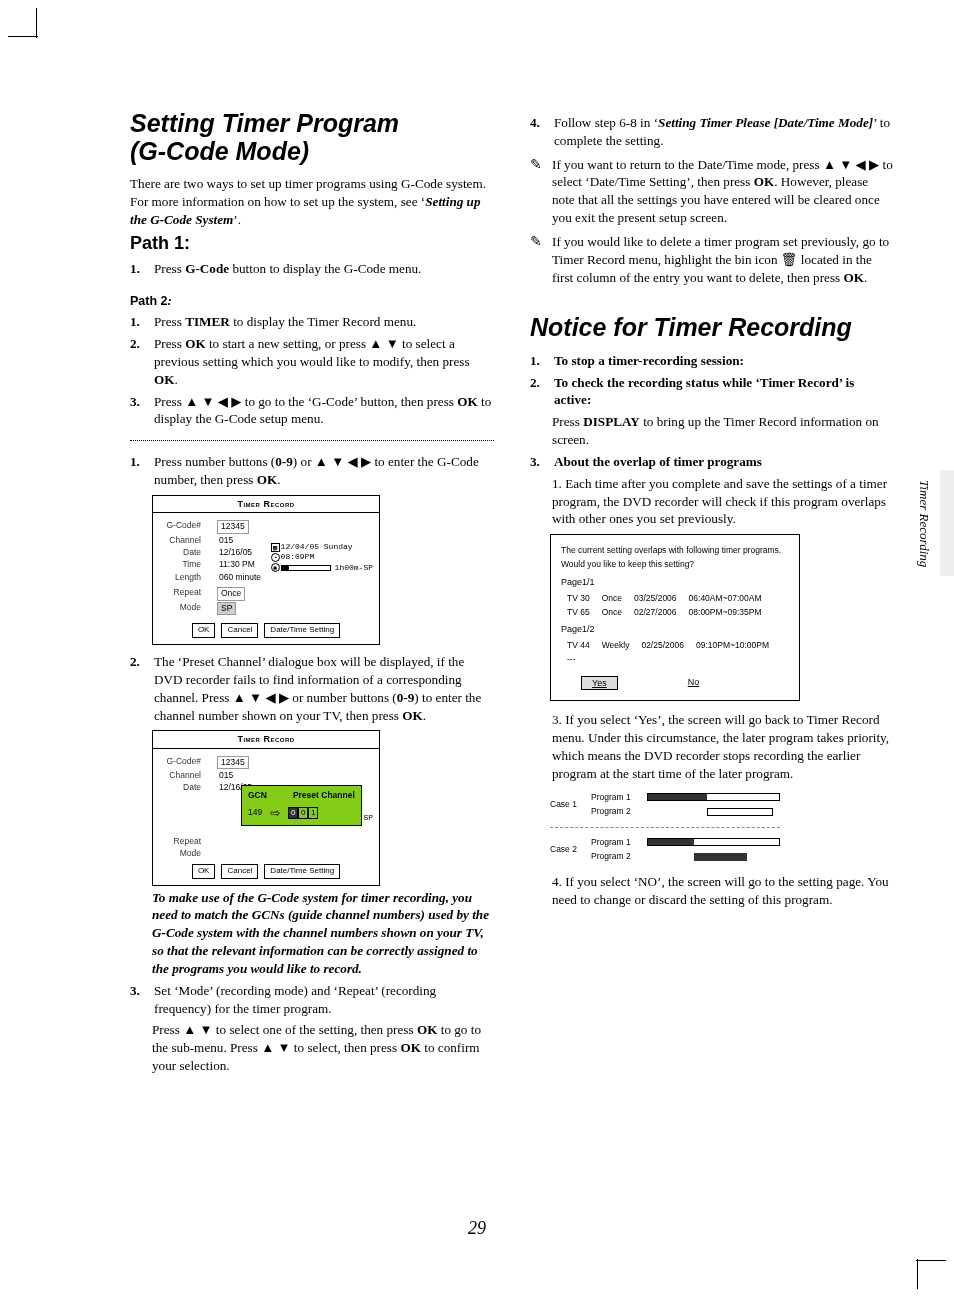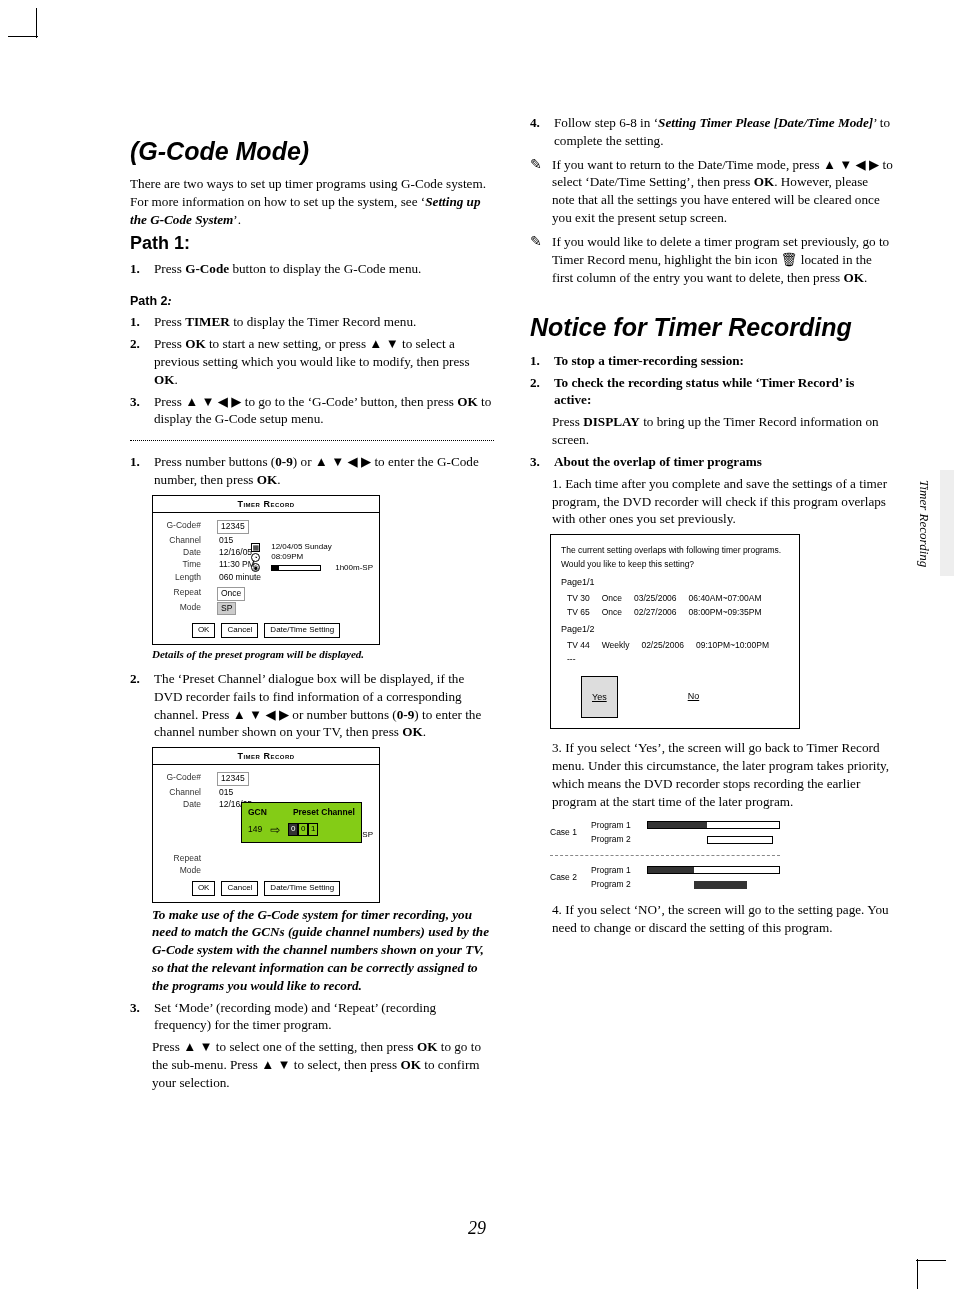--- a/index.html
+++ b/index.html
@@ -70,21 +70,21 @@
   }
   .osd .body { padding: 6px 8px; }
   .osd-row { display:flex; gap:16px; font-size:8.5px; margin:1px 0; }
   .osd-row .lbl { width: 40px; text-align: right; color:#333;}
   .osd-row .val { padding: 0 2px; }
   .osd-row .boxed { border:1px solid #999; padding:0 3px; }
   .osd-btns { display:flex; gap:6px; justify-content:center; margin-top:8px;}
   .osd-btns span { border:1px solid #000; padding:1px 5px; font-size:8px;}
   .osd-side { position: relative; }
   .side-info { position:absolute; right:6px; top:46px; font-size:8px; line-height:1.3;}
-  .side-info .li { display:flex; gap:11px; align-items:center;}
+  .side-info .li { display:flex; gap:1px; align-items:center;font-family:Liberation Mono, monospace;}
   .mini-icon { display:inline-block; width:9px; height:9px; border:1px solid #000; font-size:7px; line-height:8px; text-align:center;}
   .rec-bar { display:inline-block; width:50px; height:6px; border:1px solid #000; vertical-align:middle; position:relative;}
   .rec-bar::before { content:""; position:absolute; left:0;top:0;bottom:0; width:15%; background:#000;}
 
   .popup {
     position:absolute; background:#84cc16; border:1px solid #000;
     font-size:8.5px; padding:4px 6px;
     left: 88px; top: 54px;
   }
   .popup-arrow { font-size:12px; }
@@ -93,21 +93,21 @@
   .dialog {
     border:1px solid #000; width: 250px; margin: 6px auto 10px 20px;
     font-family: sans-serif;
     font-size: 9px;
     padding: 10px 10px;
   }
   .dialog .dtitle { font-size:8.5px; margin-bottom:2px;}
   .dialog table { font-size:8.5px; border-collapse:collapse; margin-top:4px;}
   .dialog td { padding: 1px 6px; }
   .dialog .btns { display:flex; gap:60px; margin-top:10px; padding-left:20px;}
-  .dialog .btns span { border:1px solid #000; padding:14px 10px;text-decoration:underline;}
+  .dialog .btns span { border:1px solid #000; padding:0 10px;text-decoration:underline;}
 
   .timeline-fig {
     width: 230px; margin:6px 0 8px 20px; font-family:sans-serif; font-size:8.5px;
   }
   .tl-case { display:flex; align-items:center; gap:1px; margin:3px 0;}
   .tl-case .clbl { width:40px;}
   .tl-col { flex:1;}
   .tl-row { display:flex; align-items:center; gap:6px; margin:3px 0;}
   .tl-row .plbl { width:50px;}
   .prog-bar { height:8px; background:#fff; border:1px solid #000; flex:1; position:relative; overflow:hidden;}
@@ -140,21 +140,21 @@
     <div class="cm-br-v"></div>
 </div>
 
 <div class="side-tab"></div>
 <div class="side-label">Timer Recording</div>
 
 <div class="page">
 
   <div class="col">
     <h1 class="section">
-      <br>
+      <span>Setting Timer Program</span><br>
       <span>(G-Code Mode)</span>
     </h1>
     <p>
       <span>There are two ways to set up timer programs using G-Code system. For more information on how to set up the system, see ‘</span><span class="italic bold">Setting up the G-Code System</span><span>’.</span>
     </p>
     <p class="sans-b" style="font-size:18px;">Path 1:</p>
     <div class="step">
       <div class="num">1.</div>
       <div class="txt"><span>Press </span><span class="bold">G-Code</span><span> button to display the G-Code menu.</span></div>
     </div>
@@ -228,21 +228,20 @@
               <span style="margin-left:3px;">1h00m-SP</span>
             </div>
         </div>
         <div class="osd-btns">
           <span>OK</span>
           <span>Cancel</span>
           <span>Date/Time Setting</span>
         </div>
       </div>
     </div>
-    <div class="caption" style="margin-left:22px;">Details of the preset program will be displayed.</div>
 
     <div class="step" style="margin-top:8px;">
       <div class="num">2.</div>
       <div class="txt"><span>The ‘Preset Channel’ dialogue box will be displayed, if the DVD recorder fails to find information of a corresponding channel. Press ▲ ▼ ◀ ▶ or number buttons (</span><span class="bold">0-9</span><span>) to enter the channel number shown on your TV, then press </span><span class="bold">OK</span><span>.</span></div>
     </div>
 
     <div class="osd osd-side" style="position:relative;">
       <div class="titlebar">Timer Record</div>
       <div class="body">
         <div class="osd-row">

